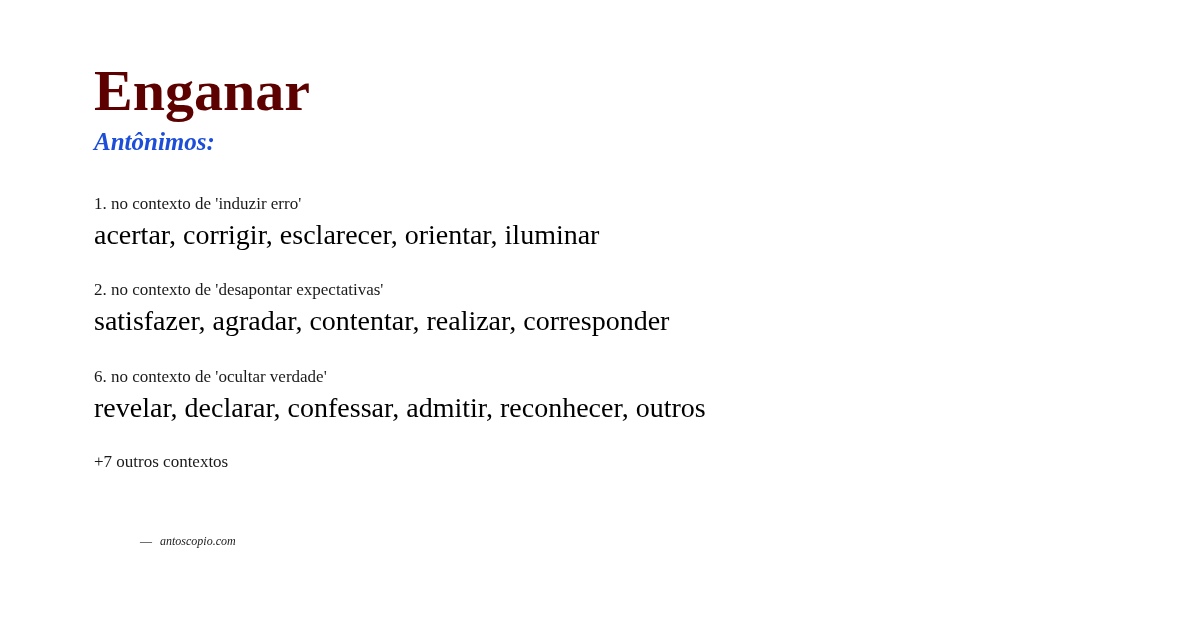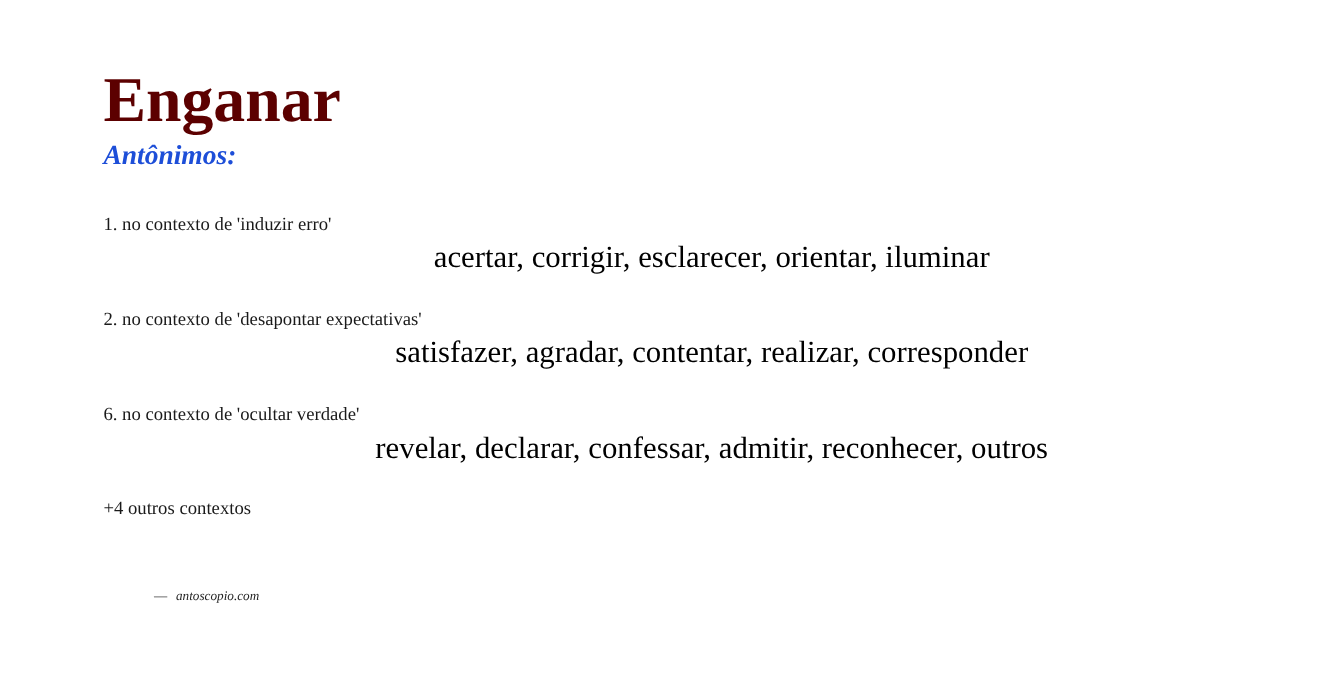--- a/index.html
+++ b/index.html
@@ -51,21 +51,20 @@
     color: #1a1a1a;
     line-height: 1.3;
     margin: 0 16px 2px 0;
   }
   .sense-words {
     font-family: "Liberation Serif", serif;
     font-size: 28px;
     color: #000000;
     line-height: 1.3;
     margin: 0;
-    text-align: center;
   }
   .more-contexts {
     font-family: "Liberation Serif", serif;
     font-size: 17px;
     color: #1a1a1a;
     margin: 22px 0 0 0;
   }
   .footer {
     position: absolute;
     left: 140px;
@@ -100,19 +99,19 @@
       <p class="sense-words">satisfazer, agradar, contentar, realizar, corresponder</p>
     </div>
 
     <div class="sense">
       <p class="sense-context">6. no contexto de 'ocultar verdade'</p>
       <p class="sense-words">revelar, declarar, confessar, admitir, reconhecer, outros</p>
     </div>
 
   </div>
 
-  <div class="more-contexts">+4 outros contextos</div>
+  <div class="more-contexts">+7 outros contextos</div>
 
   <div class="footer">
     <span class="dash">—</span><span>antoscopio.com</span>
   </div>
 
 </div>
 
 </body></html>

